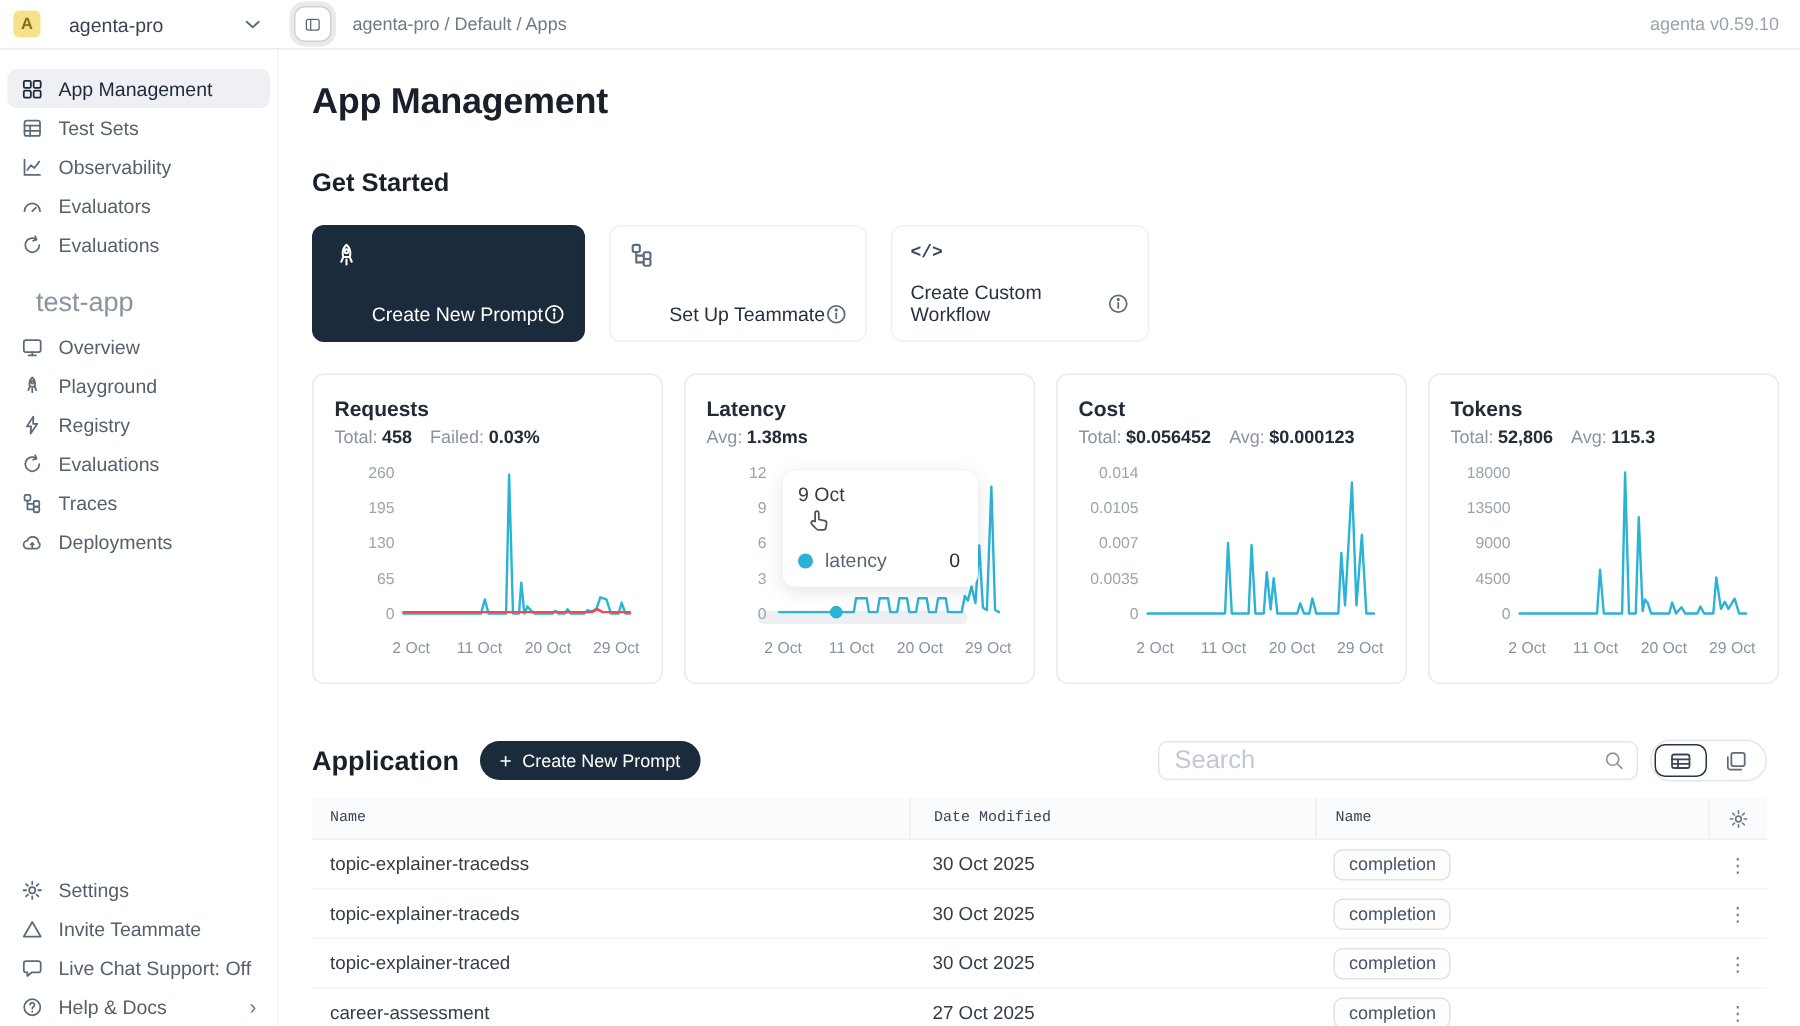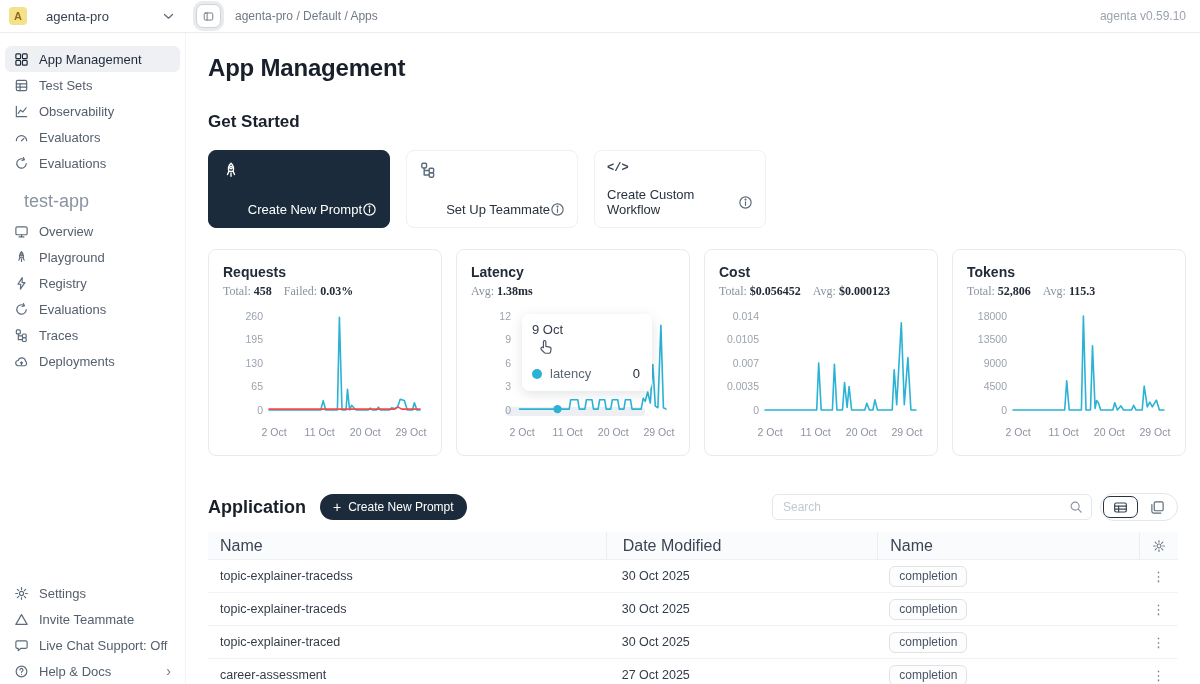--- a/index.html
+++ b/index.html
@@ -50,21 +50,21 @@
   .gs-card.dark .gs-label { color:#fff; }
   .gs-card.dark svg.ic { stroke:#fff; }
   .gs-bottom { display:flex; align-items:center; justify-content:flex-end; }
   .gs-label { font-size:13px; font-weight:500; color:#27313f; }
   .code-glyph { font-family:"Liberation Mono", monospace; font-size:12px; font-weight:700; color:#3a4555; }
 
   .stats-row { display:flex; gap:14px; margin-top:21px; }
   .stat-card { flex:1; height:207px; border:1px solid #e9ebee; border-radius:8px; background:#fff;
     padding:14px 14px; position:relative; }
   .stat-title { font-size:14px; font-weight:700; color:#222b38; }
-  .stat-line { display:flex; gap:12px; margin-top:4px; font-size:12px; color:#8a93a0;font-family:Liberation Serif, serif; }
+  .stat-line { display:flex; gap:12px; margin-top:4px; font-size:12px; color:#8a93a0; }
   .stat-line b { color:#222b38; margin-left:3px; font-weight:700; }
   svg.chart { width:204px; height:140px; margin-top:5px; display:block; position:relative; z-index:2; }
   .ytick { font-size:10.5px; fill:#9aa3ae; text-anchor:end; font-family:"Liberation Sans",sans-serif; }
   .xtick { font-size:10.5px; fill:#8a93a0; text-anchor:middle; font-family:"Liberation Sans",sans-serif; }
   .hover-band { position:absolute; left:48px; top:157px; width:140px; height:9px; border-radius:4px;
     background:#edeff2; z-index:1; }
   .chart-tooltip { position:absolute; left:65px; top:64px; width:130px; z-index:3;
     background:rgba(255,255,255,.96); border-radius:8px; padding:8px 10px 10px;
     box-shadow:0 3px 12px rgba(90,98,110,.18); }
   .tt-date { font-size:13px; color:#333c49; }
@@ -75,32 +75,32 @@
   .tt-value { margin-left:auto; padding-right:2px; color:#222b38; }
 
   .app-row { display:flex; align-items:center; margin-top:37px; height:28px; }
   .app-heading { font-size:18px; font-weight:600; color:#19202b; }
   .create-btn { margin-left:14px; height:26px; border:none; border-radius:14px; background:#1b2b3b;
     color:#fff; font-size:12px; font-family:inherit; display:flex; align-items:center; gap:7px;
     padding:0 13px; cursor:pointer; }
   .plus-glyph { font-size:14px; line-height:1; }
   .search-wrap { margin-left:auto; width:320px; height:26px; border:1px solid #e3e6ea; border-radius:6px;
     display:flex; align-items:center; padding:0 8px; background:#fff; }
-  .search-wrap input { border:none; outline:none; flex:1; font-size:12px; color:#374151;
+  .search-wrap input { border:none; outline:none; flex:1; font-size:17px; color:#374151;
     font-family:inherit; background:transparent; }
   .search-wrap input::placeholder { color:#c3c9d1; }
   .view-toggle { margin-left:8px; height:28px; border:1px solid #e3e6ea; border-radius:14px;
     display:flex; align-items:center; padding:2px; gap:2px; background:#fff; }
   .vt-btn { width:35px; height:22px; border-radius:7px; border:1px solid transparent; background:none;
     display:flex; align-items:center; justify-content:center; cursor:pointer; }
   .vt-btn.selected { border-color:#273444; }
 
   .tbl { margin-top:11px; }
   .tbl-header { display:flex; height:28px; align-items:stretch; background:#fafbfc;
-    border-bottom:1px solid #eef0f2; font-size:16px; color:#3a4454; font-weight:500; }
+    border-bottom:1px solid #eef0f2; font-size:10px; color:#3a4454; font-weight:500;font-family:Liberation Mono, monospace; }
   .th { display:flex; align-items:center; }
   .col-name { width:41%; padding-left:12px; }
   .col-date { width:28%; padding-left:16px; border-left:1px solid #ebedf0; }
   .col-type { width:27%; padding-left:12px; border-left:1px solid #ebedf0; }
   .col-actions { flex:1; border-left:1px solid #ebedf0; display:flex; align-items:center; justify-content:center; }
   .tbl-row { display:flex; height:33px; align-items:center; font-size:12.5px; color:#333c49;
     border-bottom:1px solid #f2f3f5; cursor:pointer; }
   .tbl-row .col-date, .tbl-row .col-type, .tbl-row .col-actions { border-left:none; }
   .type-pill { display:inline-block; border:1px solid #dfe3e8; border-radius:6px; background:#fdfdfe;
     padding:2.5px 9px; font-size:12px; color:#475467; }

